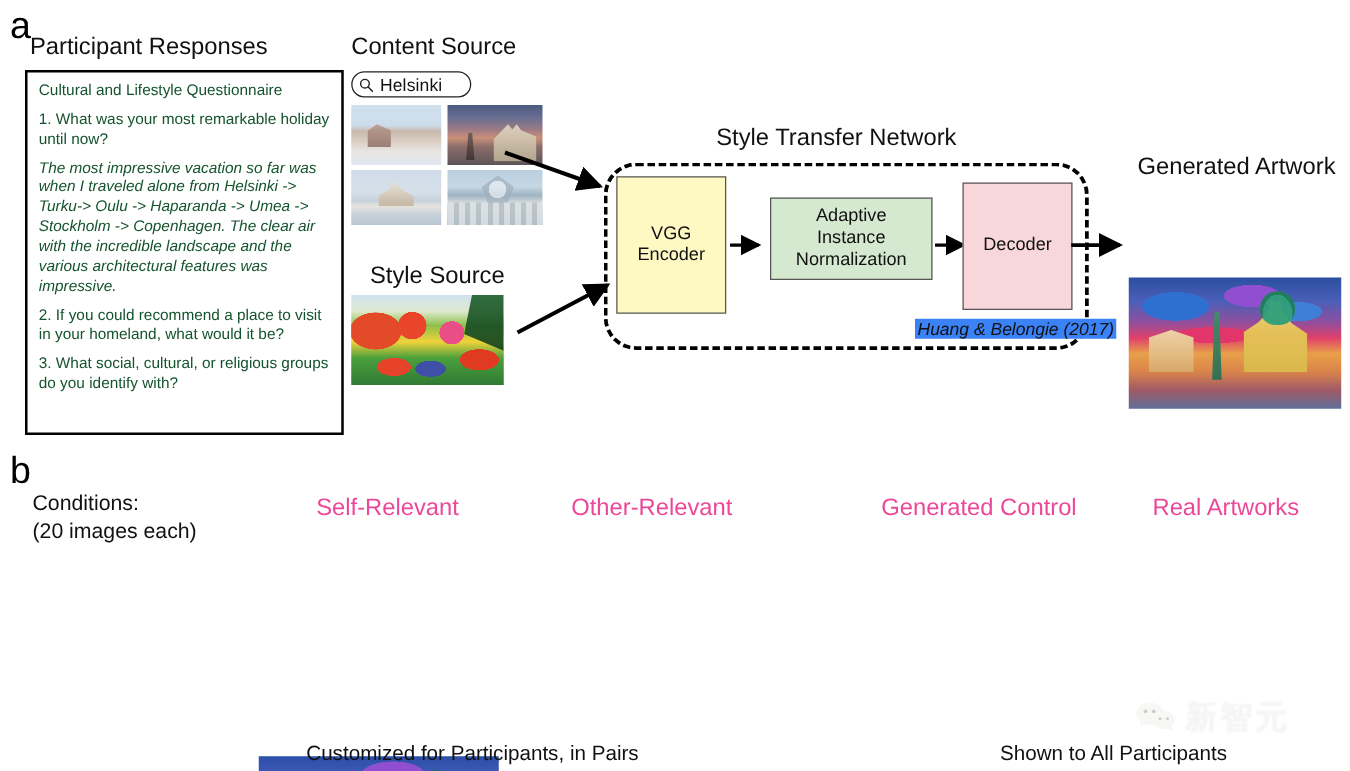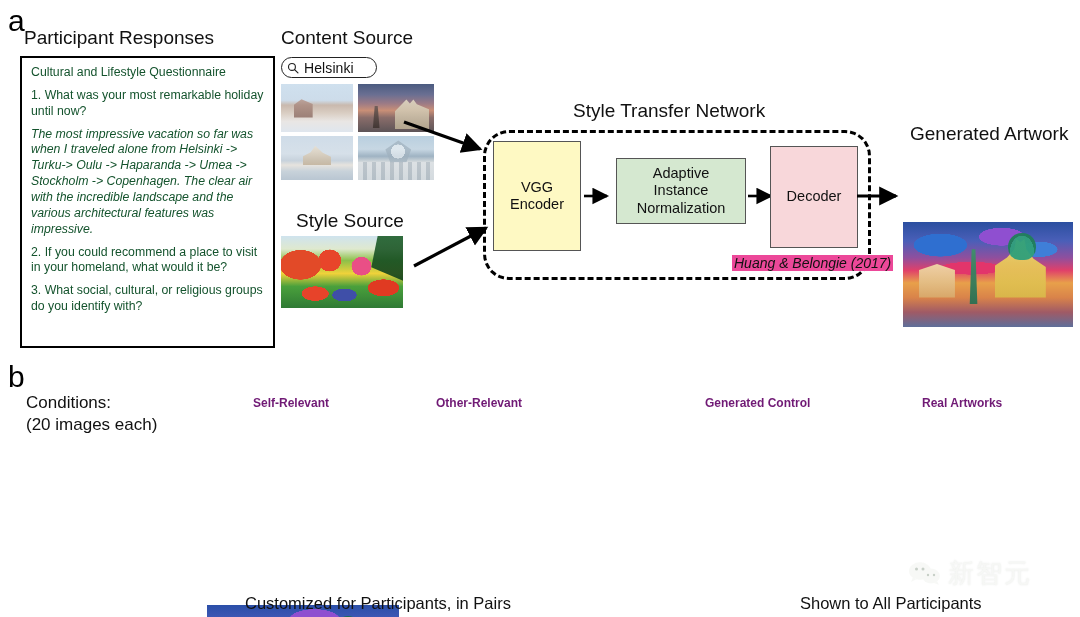--- a/index.html
+++ b/index.html
@@ -8,21 +8,21 @@
     font-family:"Liberation Sans","DejaVu Sans",sans-serif;
     color:#111;
   }
   .abs{position:absolute;}
 
   
   .panel-letter{font-size:30px;font-weight:400;line-height:1;color:#000;}
 
   
   .heading{font-size:19px;font-weight:400;color:#111;white-space:nowrap;}
-  .heading-sm{font-size:12px;font-weight:700;color:#701a75;white-space:nowrap;}
+  .heading-sm{font-size:19px;font-weight:400;color:#ec4899;white-space:nowrap;}
 
   
   .qbox{
     border:2.5px solid #000;background:#fff;
     padding:7px 9px 9px 9px;box-sizing:border-box;
   }
   .qbox p{margin:0 0 7px 0;font-size:12.3px;line-height:1.29;color:#14532d;}
   .qbox p:last-child{margin-bottom:0;}
   .qbox p.answer{font-style:italic;}
 
@@ -110,21 +110,21 @@
 
   
   .netbox{
     border:1.4px solid #555;box-sizing:border-box;
     display:flex;align-items:center;justify-content:center;text-align:center;
     font-size:14.5px;line-height:1.18;color:#111;
   }
   .dashbox{
     border:3px dashed #000;border-radius:26px;box-sizing:border-box;
   }
-  .cite{font-style:italic;font-size:14px;color:#111;white-space:nowrap;background:#ec4899;padding:0 2px;}
+  .cite{font-style:italic;font-size:14px;color:#111;white-space:nowrap;background:#3b82f6;padding:0 2px;}
 
   .cap{font-size:16.5px;color:#111;white-space:nowrap;}
   .cond{font-size:17px;color:#111;white-space:nowrap;line-height:1.35;}
 
   
   .wm{opacity:.55;}
   .wm-txt{font-size:26px;color:#f0f2ee;font-family:"DejaVu Sans",sans-serif;letter-spacing:2px;
           text-shadow:0 0 2px rgba(120,130,120,.35);}
 </style>
 </head>
@@ -238,21 +238,21 @@
 <div class="abs panel-letter" style="left:8px;top:362px;">b</div>
 
 <div class="abs cond" style="left:26px;top:392px;">Conditions:</div>
 <div class="abs cond" style="left:26px;top:414px;">(20 images each)</div>
 
 <div class="abs heading-sm" style="left:253px;top:396px;">Self-Relevant</div>
 <div class="abs thumb ph-self" style="left:207px;top:428px;width:192px;height:152px;">
   <div class="dome2"></div>
 </div>
 
-<div class="abs heading-sm" style="left:436px;top:396px;">Other-Relevant</div>
+<div class="abs heading-sm" style="left:457px;top:396px;">Other-Relevant</div>
 
 <div class="abs heading-sm" style="left:705px;top:396px;">Generated Control</div>
 
 <div class="abs heading-sm" style="left:922px;top:396px;">Real Artworks</div>
 
 <div class="abs wm" style="left:908px;top:556px;display:flex;align-items:center;gap:6px;">
   <svg width="34" height="28" viewBox="0 0 34 28">
     <ellipse cx="12" cy="11" rx="11" ry="9" fill="#f2f4f0"></ellipse>
     <path d="M5,17 L3,22 L9,19 Z" fill="#f2f4f0"></path>
     <circle cx="8.5" cy="9" r="1.5" fill="#9aa89a"></circle>

